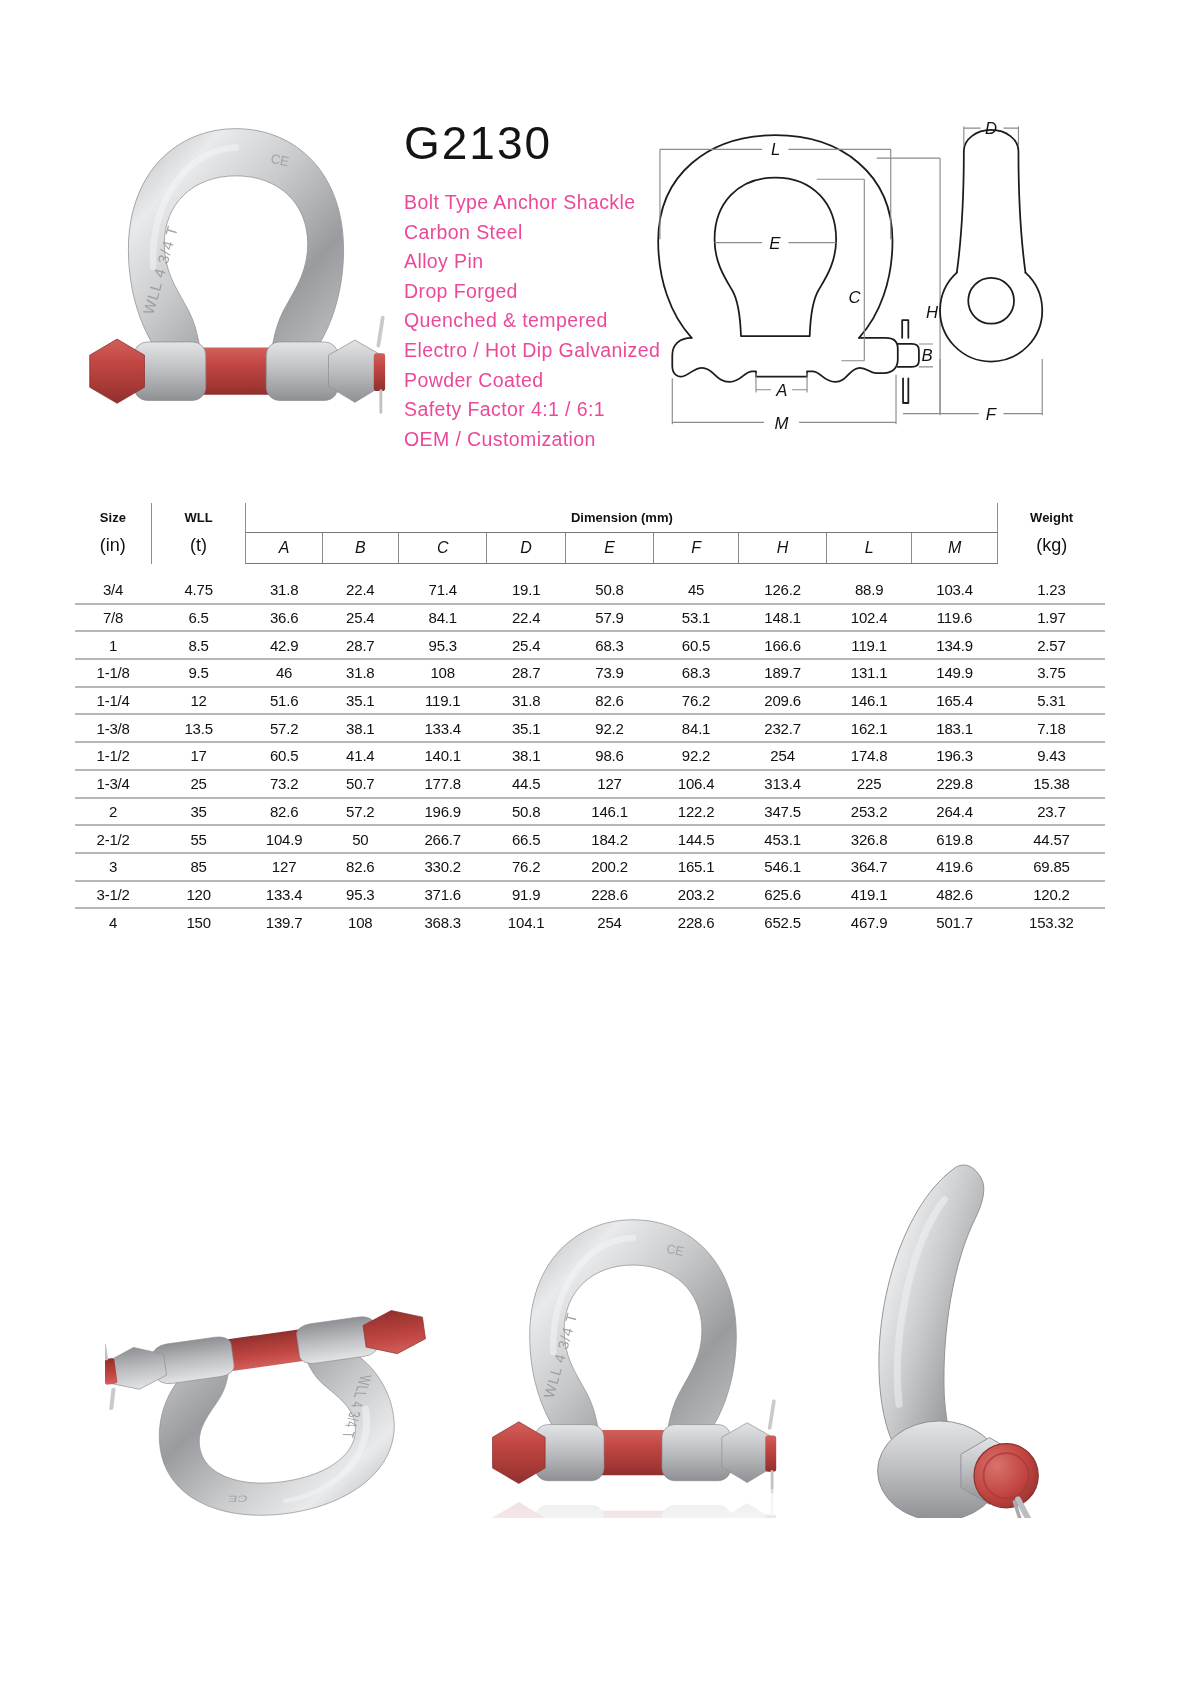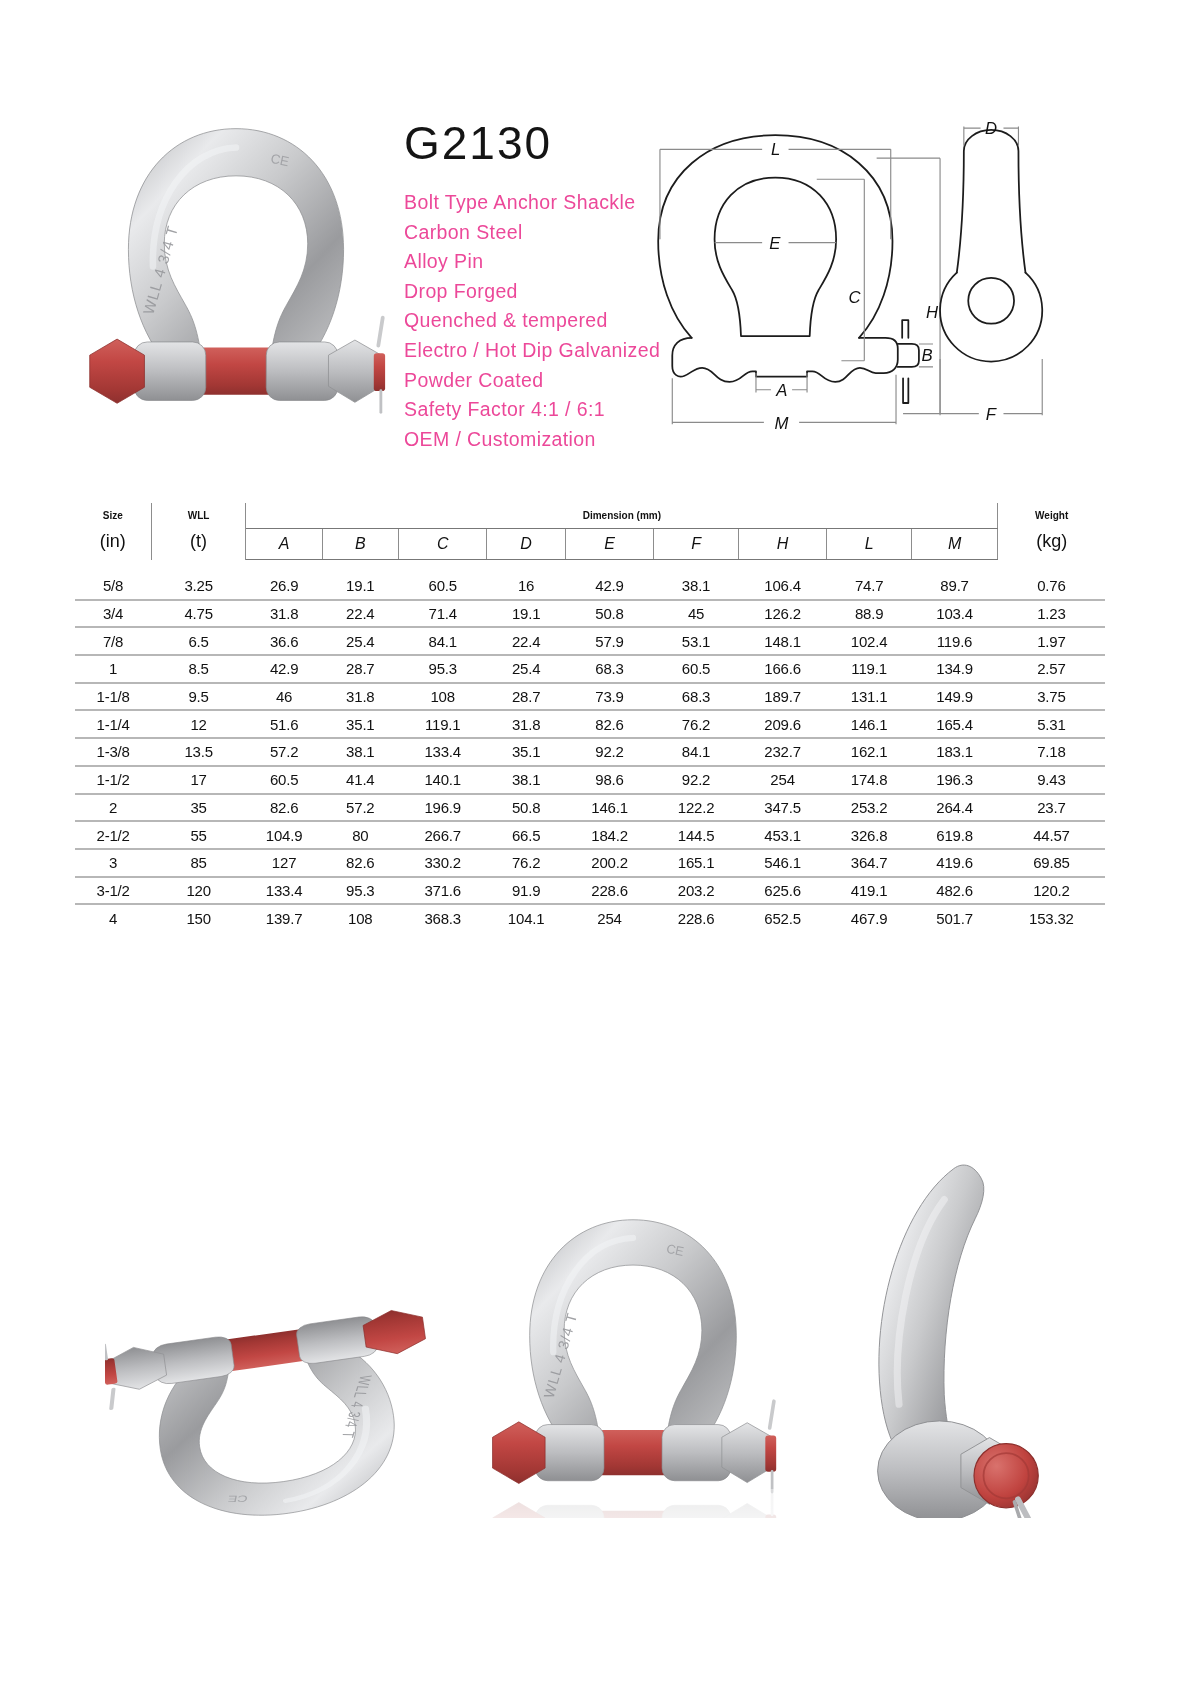--- a/index.html
+++ b/index.html
@@ -29,21 +29,21 @@
   .outline { fill:none; stroke:#1c1c1c; stroke-width:2; stroke-linejoin:round; stroke-linecap:round; }
   .dimline { fill:none; stroke:#8b8b8b; stroke-width:1.3; }
   .dimtext { font-family:"Liberation Sans", sans-serif; font-style:italic; font-size:19px; fill:#111; }
 
   
   .spec-table {
     position:absolute; left:75px; top:503px; width:1030px;
     border-collapse:collapse; text-align:center; table-layout:fixed;
     font-size:15px; color:#111;
   }
-  .spec-table th { font-weight:bold; font-size:10px; padding:7px 0; }
+  .spec-table th { font-weight:bold; font-size:13px; padding:7px 0; }
   .spec-table th.unit { font-weight:normal; font-size:18px; padding-top:2px; }
   .spec-table .vline { border-right:1px solid #8d8d8d; }
   .spec-table .dim-group { border-bottom:1.5px solid #777; }
   .spec-table th.dim-letter { font-style:italic; font-weight:normal; font-size:16px;
       border-bottom:1.5px solid #777; padding:6px 0; }
   .spec-table td { height:25.7px; padding:0; border-bottom:2px solid #b7b7b7; letter-spacing:-0.2px; }
   .spec-table tbody tr:first-child td { padding-top:13px; }
   .spec-table tbody tr:last-child td { border-bottom:none; }
 </style>
 </head>
@@ -209,34 +209,20 @@
           <th class="dim-letter vline">E</th>
           <th class="dim-letter vline">F</th>
           <th class="dim-letter vline">H</th>
           <th class="dim-letter vline">L</th>
           <th class="dim-letter vline">M</th>
           <th class="unit">(kg)</th>
       </tr>
     </thead>
     <tbody>
         <tr>
-          <td>5/8</td>
-          <td>3.25</td>
-          <td>26.9</td>
-          <td>19.1</td>
-          <td>60.5</td>
-          <td>16</td>
-          <td>42.9</td>
-          <td>38.1</td>
-          <td>106.4</td>
-          <td>74.7</td>
-          <td>89.7</td>
-          <td>0.76</td>
-        </tr>
-        <tr>
           <td>3/4</td>
           <td>4.75</td>
           <td>31.8</td>
           <td>22.4</td>
           <td>71.4</td>
           <td>19.1</td>
           <td>50.8</td>
           <td>45</td>
           <td>126.2</td>
           <td>88.9</td>
@@ -321,38 +307,52 @@
           <td>140.1</td>
           <td>38.1</td>
           <td>98.6</td>
           <td>92.2</td>
           <td>254</td>
           <td>174.8</td>
           <td>196.3</td>
           <td>9.43</td>
         </tr>
         <tr>
+          <td>1-3/4</td>
+          <td>25</td>
+          <td>73.2</td>
+          <td>50.7</td>
+          <td>177.8</td>
+          <td>44.5</td>
+          <td>127</td>
+          <td>106.4</td>
+          <td>313.4</td>
+          <td>225</td>
+          <td>229.8</td>
+          <td>15.38</td>
+        </tr>
+        <tr>
           <td>2</td>
           <td>35</td>
           <td>82.6</td>
           <td>57.2</td>
           <td>196.9</td>
           <td>50.8</td>
           <td>146.1</td>
           <td>122.2</td>
           <td>347.5</td>
           <td>253.2</td>
           <td>264.4</td>
           <td>23.7</td>
         </tr>
         <tr>
           <td>2-1/2</td>
           <td>55</td>
           <td>104.9</td>
-          <td>80</td>
+          <td>50</td>
           <td>266.7</td>
           <td>66.5</td>
           <td>184.2</td>
           <td>144.5</td>
           <td>453.1</td>
           <td>326.8</td>
           <td>619.8</td>
           <td>44.57</td>
         </tr>
         <tr>

